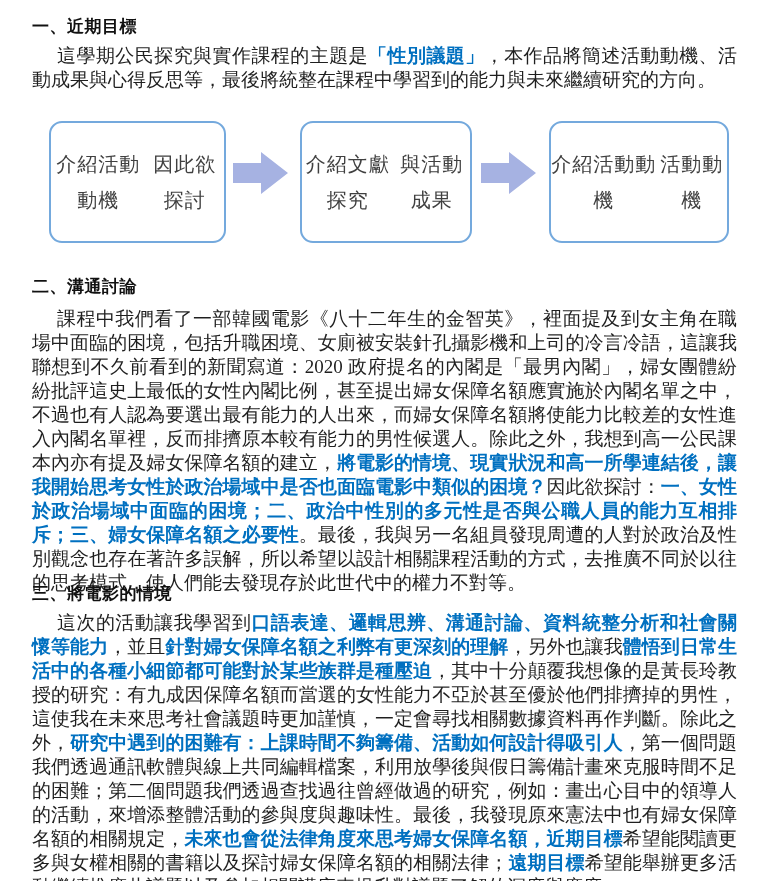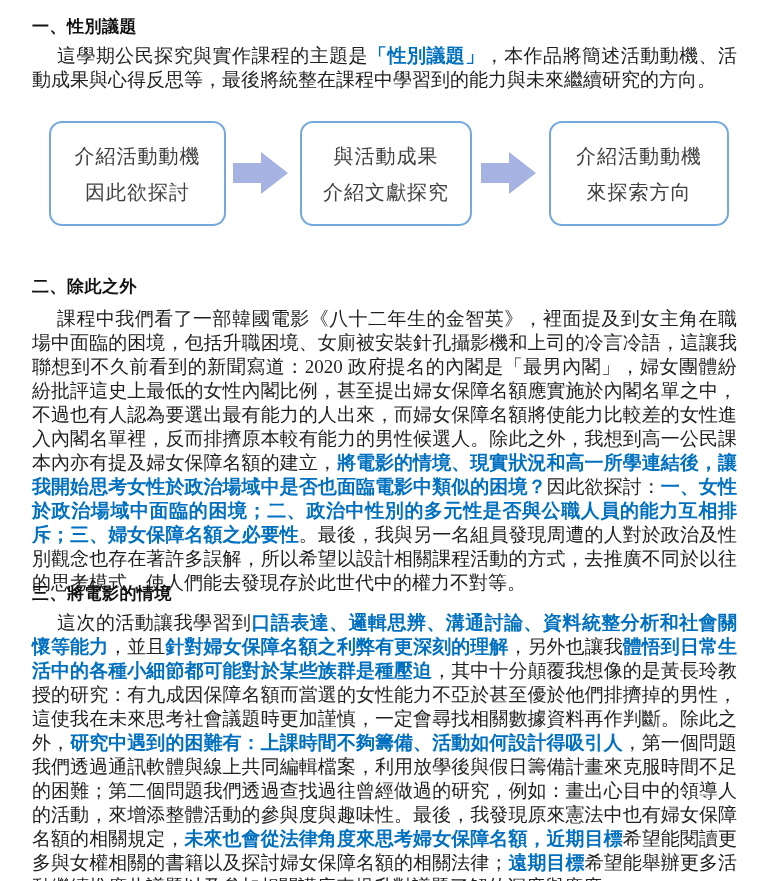--- a/index.html
+++ b/index.html
@@ -21,70 +21,70 @@
     position:absolute;left:32px;width:705px;margin:0;
     font-size:19px;line-height:24px;text-align:justify;text-indent:25px;
     color:var(--body-text,#1f1f1f);
   }
   #p1{top:44px}
   #p2{top:307px}
   #p3{top:611px}
   .em-blue{color:var(--emphasis-blue,#0070C0);font-weight:700;}
   .flowchart{position:absolute;top:121px;left:0;width:766px;height:106px;}
   .fbox{
-    position:absolute;top:0;height:105px;box-sizing:border-box;
+    position:absolute;top:0;height:122px;box-sizing:border-box;
     border:2.5px solid var(--box-border-blue,#74A9DD);border-radius:13px;
-    display:flex;flex-direction:column;justify-content:center;align-items:center;
+    display:flex;justify-content:center;align-items:center;
     font-family:Liberation Sans, sans-serif;
     font-size:20px;line-height:36px;color:var(--box-text,#404040);
     letter-spacing:1px;background:#ffffff;text-align:center;
   }
   #b1{left:49px;width:177px}
   #b2{left:300px;width:172px}
   #b3{left:549px;width:180px}
   .farrow{position:absolute;top:30px;width:56px;height:44px;color:var(--arrow-fill,#A6B2E2);}
   #a1{left:233px}
   #a2{left:481px}
   .farrow svg{display:block}
 </style>
 </head>
 <body>
 
 <div class="page">
 
-  <h2 class="heading" id="h1">一、性別議題</h2>
+  <h2 class="heading" id="h1">一、近期目標</h2>
 
   <p class="para" id="p1"><span>這學期公民探究與實作課程的主題是</span><span class="em-blue">「性別議題」</span><span>，本作品將簡述活動動機、活動成果與心得反思等，最後將統整在課程中學習到的能力與未來繼續研究的方向。</span></p>
 
   <div class="flowchart">
     <div class="fbox" id="b1">
       <span>介紹活動動機</span>
       <span>因此欲探討</span>
     </div>
     <div class="farrow" id="a1">
       <svg width="56" height="44" viewBox="0 0 56 44">
           <polygon points="0,12 28,12 28,1 55,22 28,43 28,32 0,32" fill="currentColor"></polygon>
         </svg>
     </div>
     <div class="fbox" id="b2">
+      <span>介紹文獻探究</span>
       <span>與活動成果</span>
-      <span>介紹文獻探究</span>
     </div>
     <div class="farrow" id="a2">
       <svg width="56" height="44" viewBox="0 0 56 44">
           <polygon points="0,12 28,12 28,1 55,22 28,43 28,32 0,32" fill="currentColor"></polygon>
         </svg>
     </div>
     <div class="fbox" id="b3">
       <span>介紹活動動機</span>
-      <span>來探索方向</span>
+      <span>活動動機</span>
     </div>
   </div>
 
-  <h2 class="heading" id="h2">二、除此之外</h2>
+  <h2 class="heading" id="h2">二、溝通討論</h2>
 
   <p class="para" id="p2"><span>課程中我們看了一部韓國電影《八十二年生的金智英》，裡面提及到女主角在職場中面臨的困境，包括升職困境、女廁被安裝針孔攝影機和上司的冷言冷語，這讓我聯想到不久前看到的新聞寫道：2020 政府提名的內閣是「最男內閣」，婦女團體紛紛批評這史上最低的女性內閣比例，甚至提出婦女保障名額應實施於內閣名單之中，不過也有人認為要選出最有能力的人出來，而婦女保障名額將使能力比較差的女性進入內閣名單裡，反而排擠原本較有能力的男性候選人。除此之外，我想到高一公民課本內亦有提及婦女保障名額的建立，</span><span class="em-blue">將電影的情境、現實狀況和高一所學連結後，讓我開始思考女性於政治場域中是否也面臨電影中類似的困境？</span><span>因此欲探討：</span><span class="em-blue">一、女性於政治場域中面臨的困境；二、政治中性別的多元性是否與公職人員的能力互相排斥；三、婦女保障名額之必要性</span><span>。最後，我與另一名組員發現周遭的人對於政治及性別觀念也存在著許多誤解，所以希望以設計相關課程活動的方式，去推廣不同於以往的思考模式，使人們能去發現存於此世代中的權力不對等。</span></p>
 
   <h2 class="heading" id="h3">三、將電影的情境</h2>
 
   <p class="para" id="p3"><span>這次的活動讓我學習到</span><span class="em-blue">口語表達、邏輯思辨、溝通討論、資料統整分析和社會關懷等能力</span><span>，並且</span><span class="em-blue">針對婦女保障名額之利弊有更深刻的理解</span><span>，另外也讓我</span><span class="em-blue">體悟到日常生活中的各種小細節都可能對於某些族群是種壓迫</span><span>，其中十分顛覆我想像的是黃長玲教授的研究：有九成因保障名額而當選的女性能力不亞於甚至優於他們排擠掉的男性，這使我在未來思考社會議題時更加謹慎，一定會尋找相關數據資料再作判斷。除此之外，</span><span class="em-blue">研究中遇到的困難有：上課時間不夠籌備、活動如何設計得吸引人</span><span>，第一個問題我們透過通訊軟體與線上共同編輯檔案，利用放學後與假日籌備計畫來克服時間不足的困難；第二個問題我們透過查找過往曾經做過的研究，例如：畫出心目中的領導人的活動，來增添整體活動的參與度與趣味性。最後，我發現原來憲法中也有婦女保障名額的相關規定，</span><span class="em-blue">未來也會從法律角度來思考婦女保障名額，</span><span class="em-blue">近期目標</span><span>希望能閱讀更多與女權相關的書籍以及探討婦女保障名額的相關法律；</span><span class="em-blue">遠期目標</span><span>希望能舉辦更多活動繼續推廣此議題以及參加相關講座來提升對議題了解的深度與廣度。</span></p>
 
 </div>
 
 </body></html>

